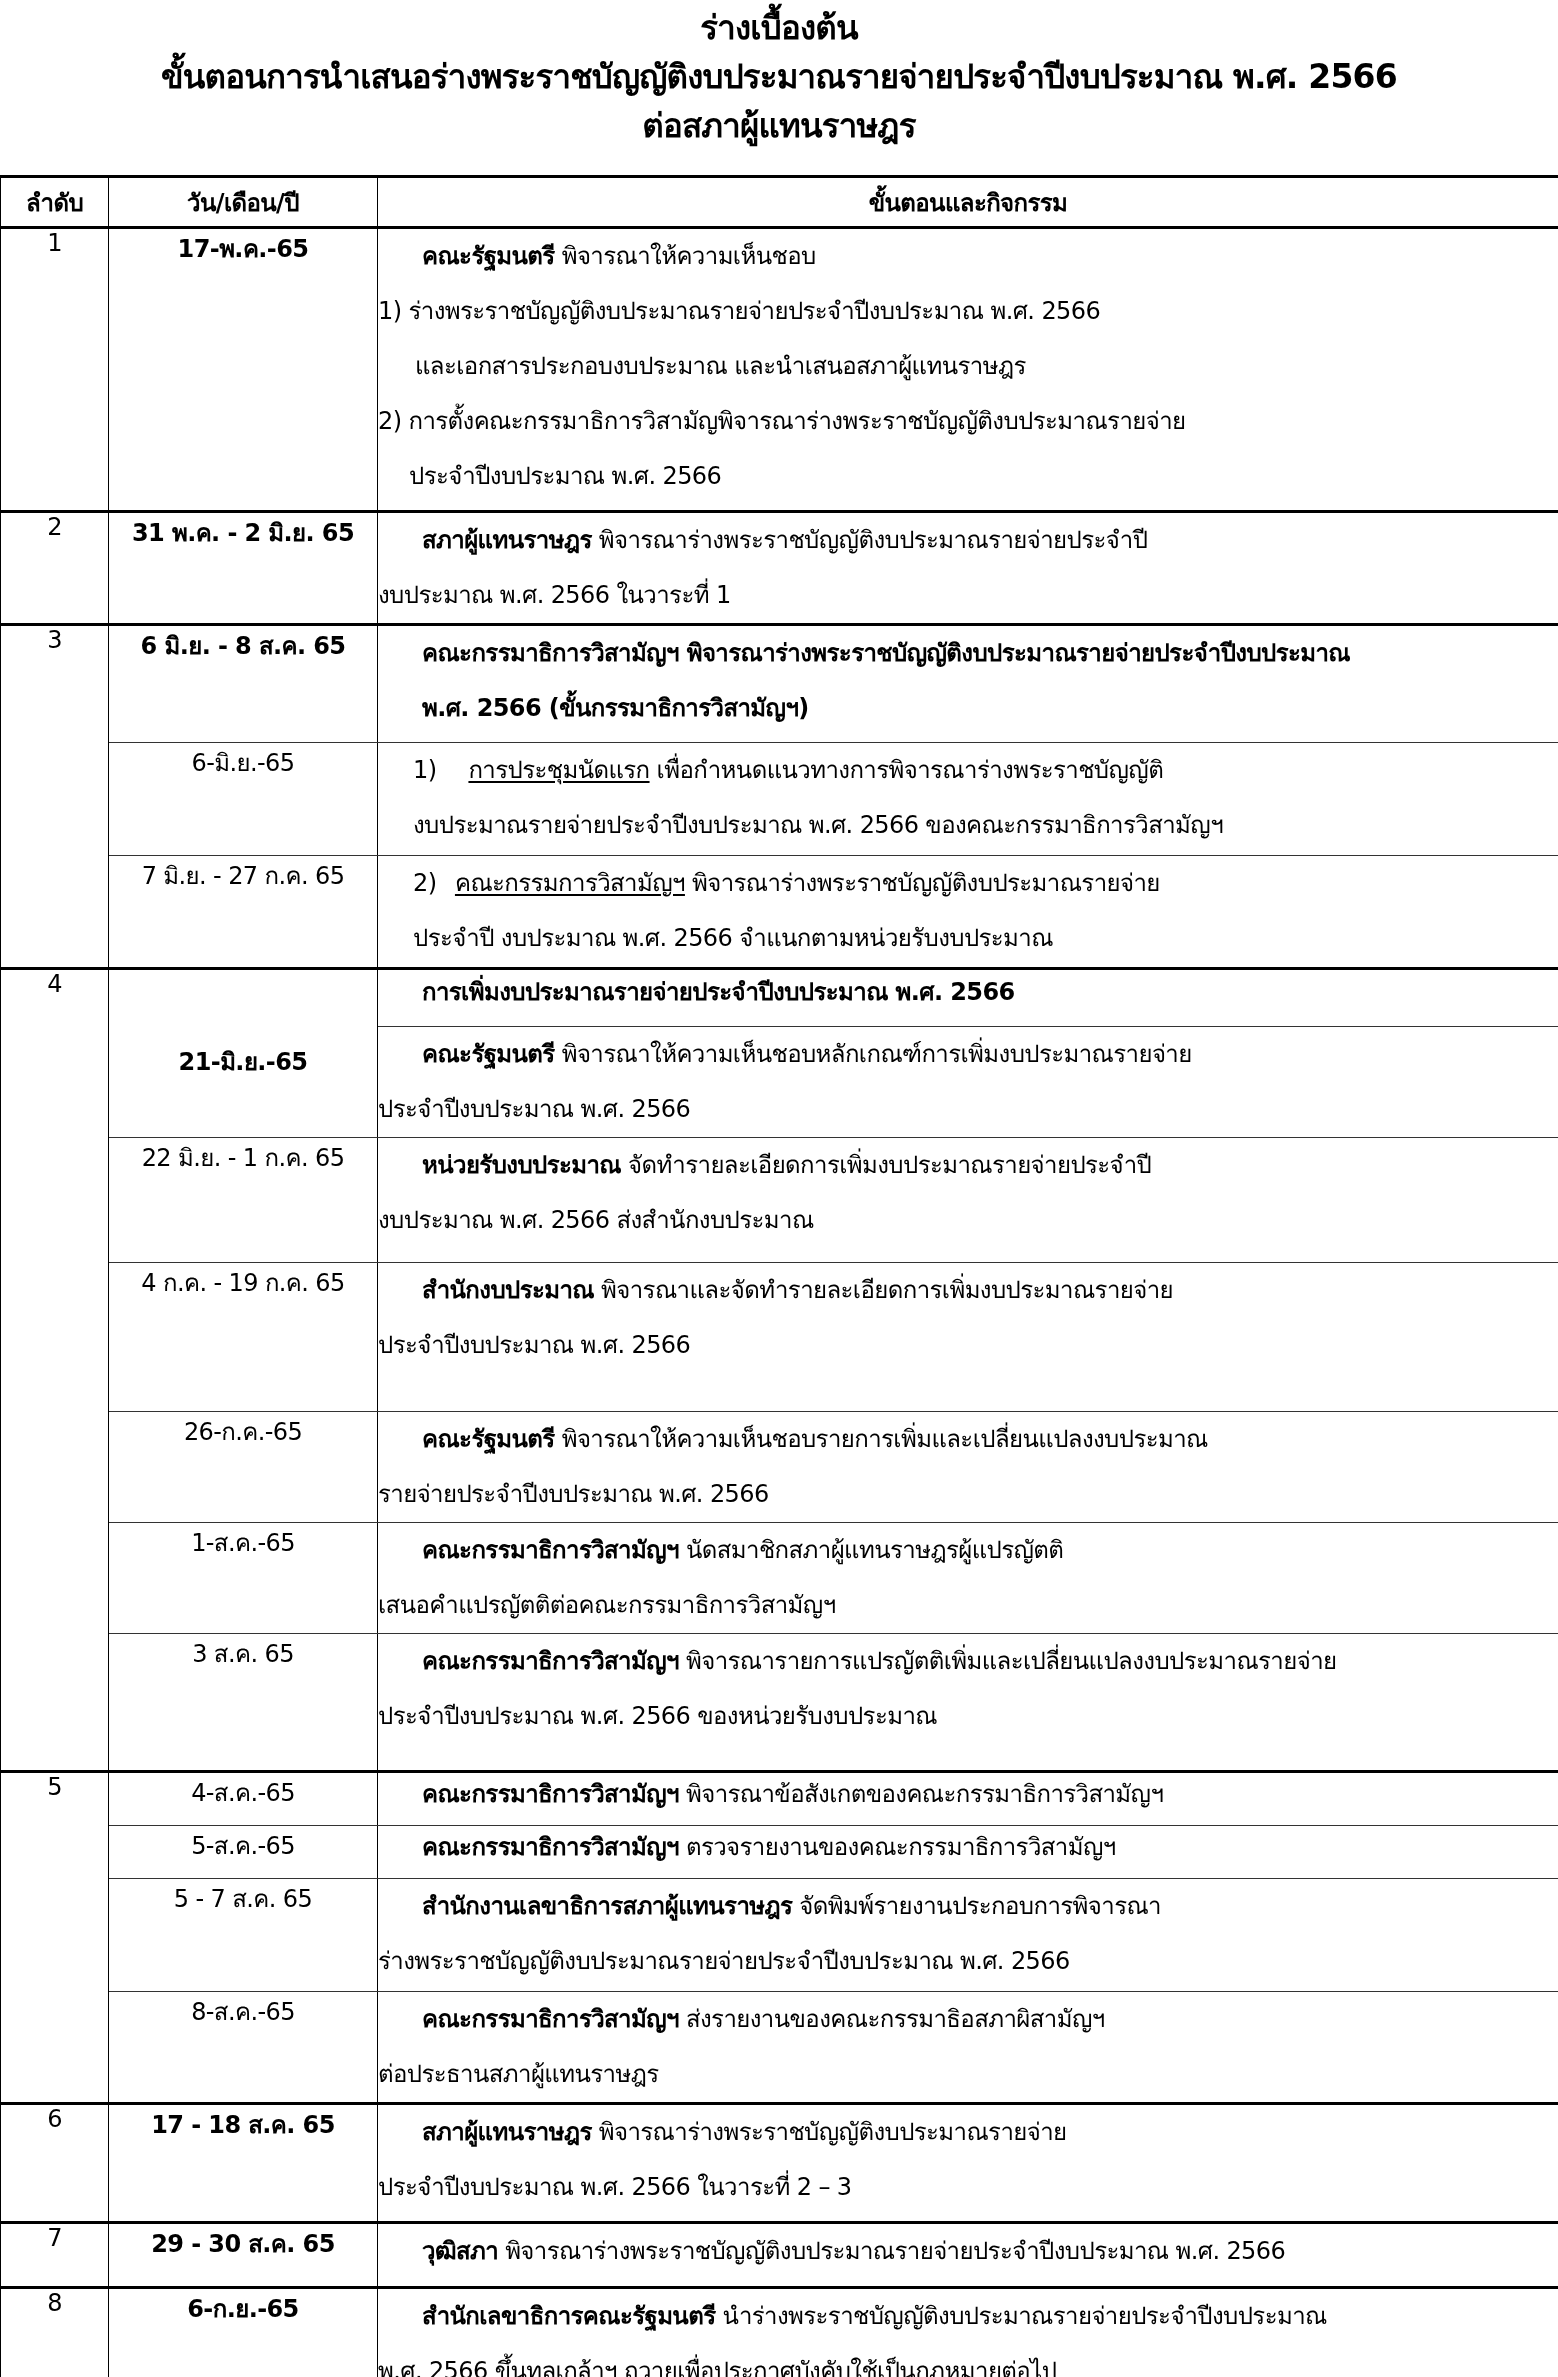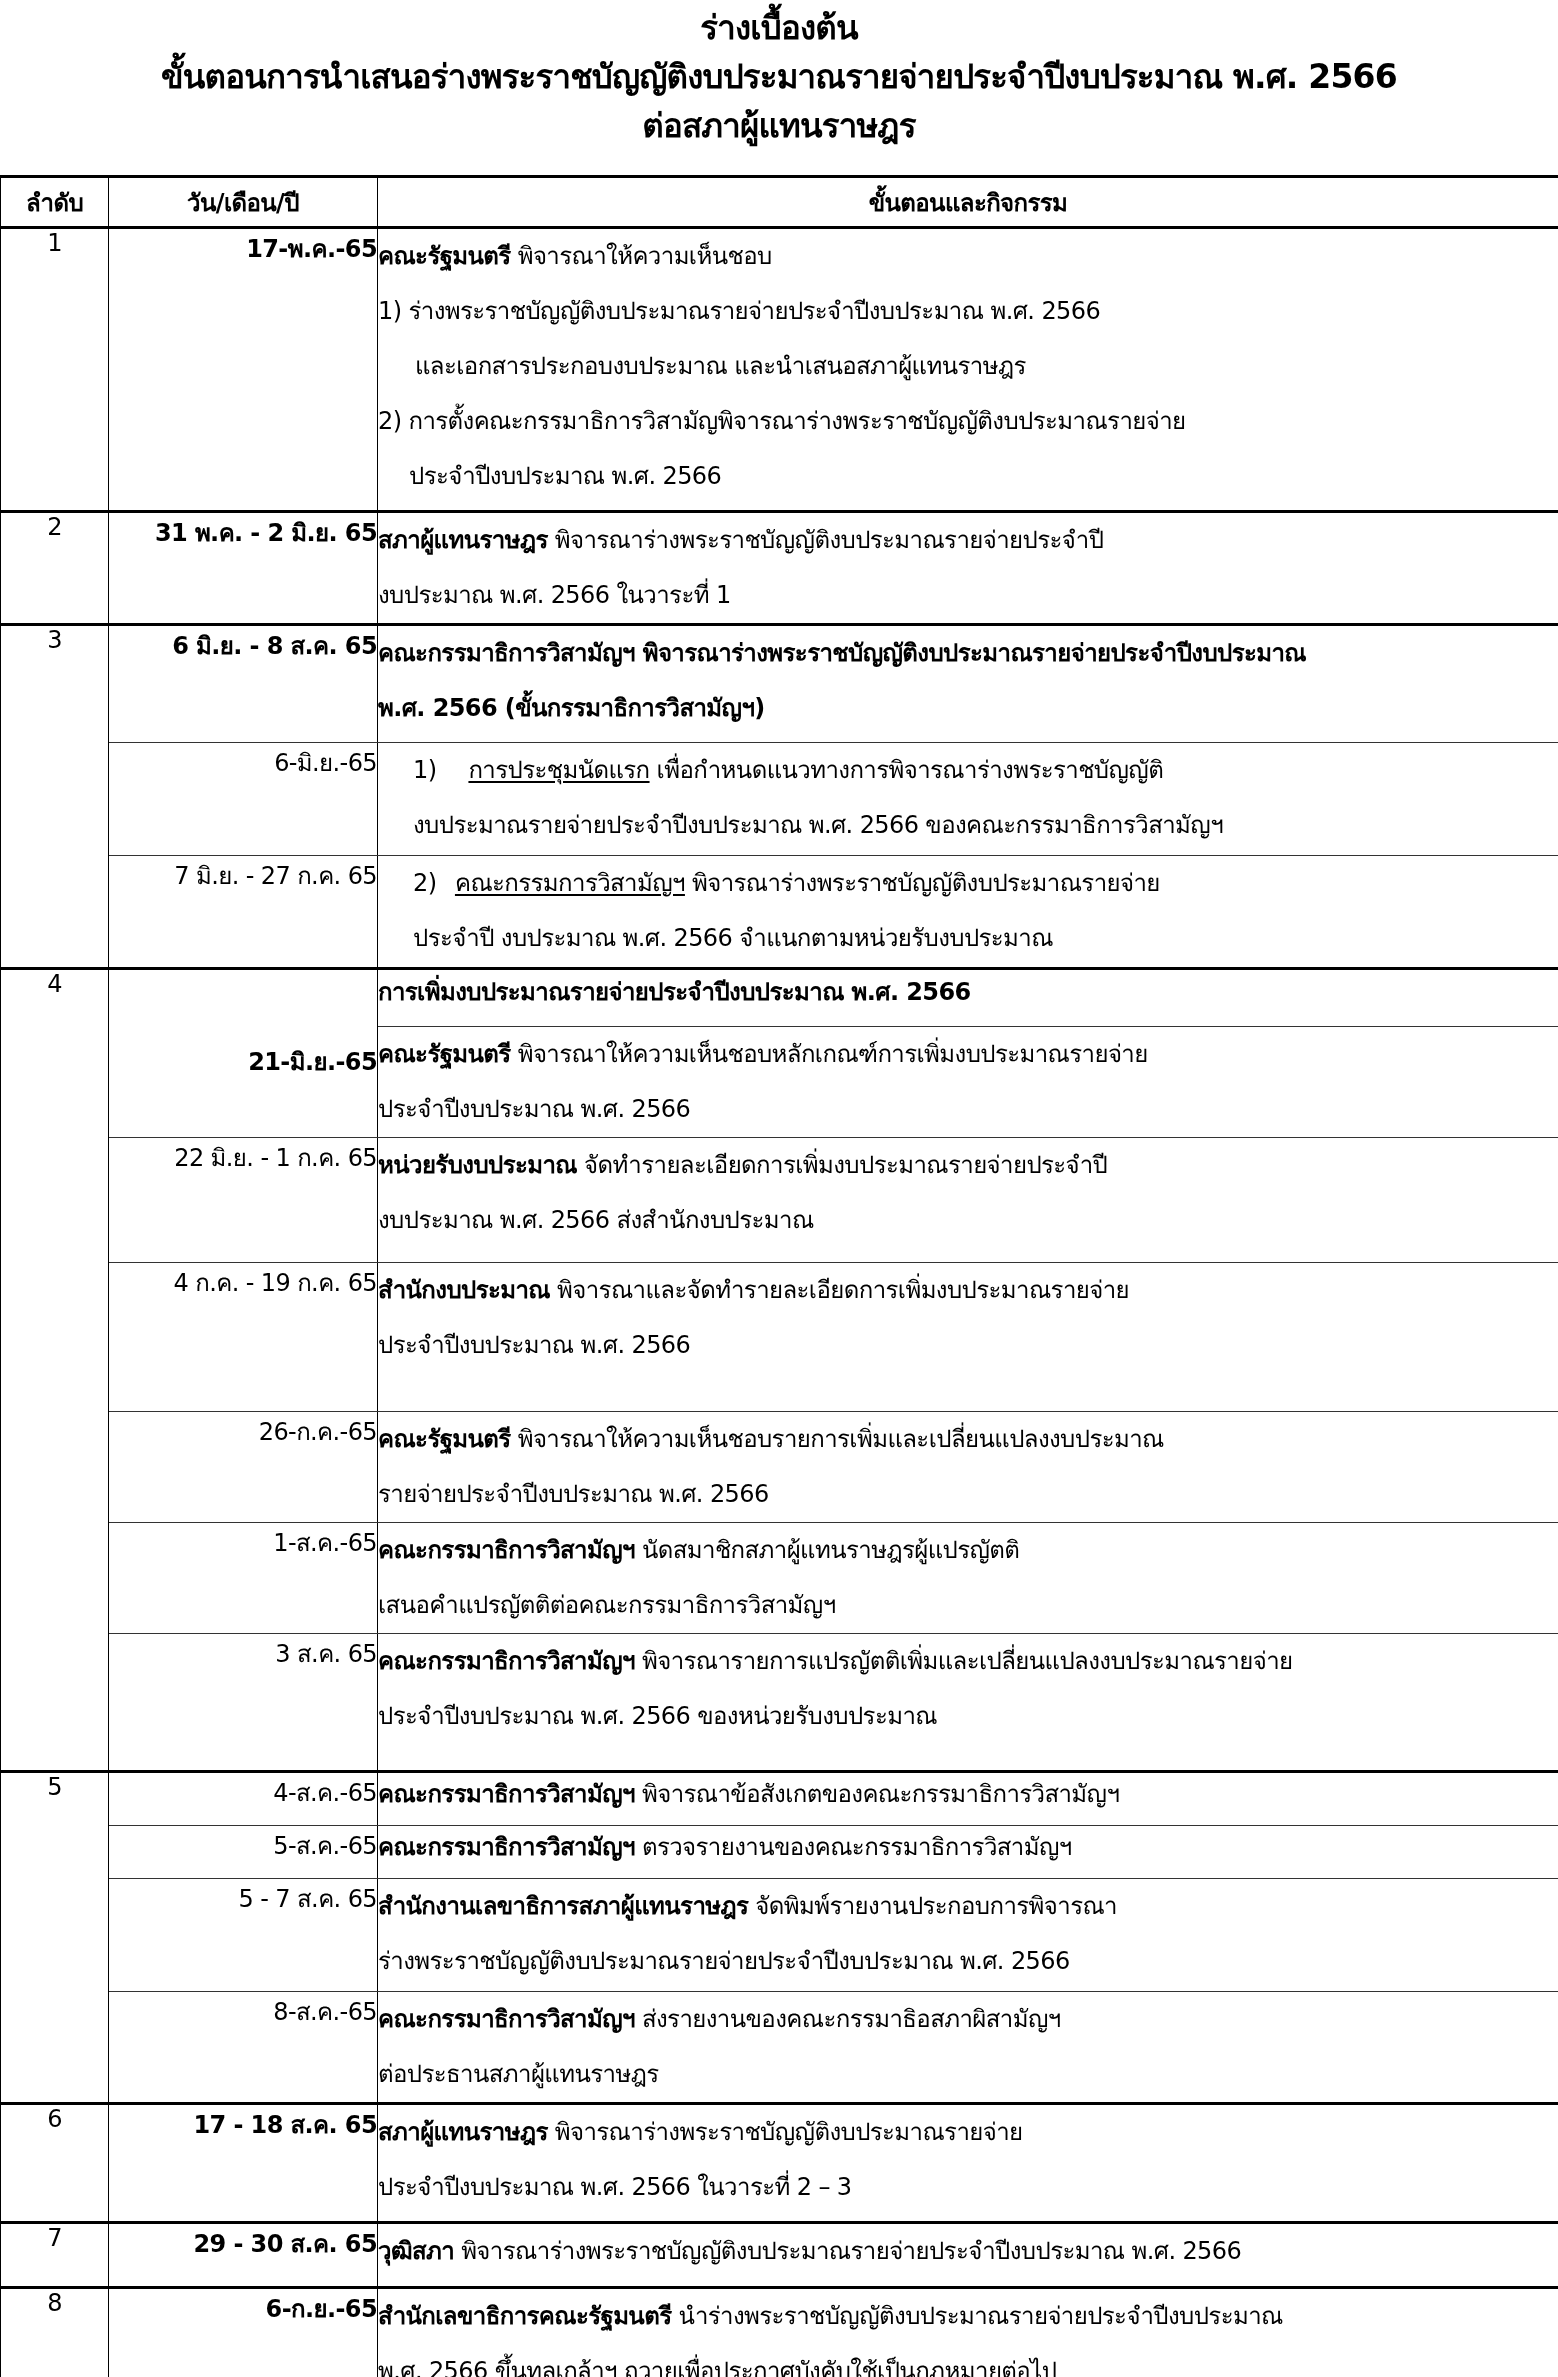--- a/index.html
+++ b/index.html
@@ -26,28 +26,28 @@
     border-left: 1.5px solid #000; border-right: 1.5px solid #000;
     border-top: 1.2px solid #333; border-bottom: 1.2px solid #333;
     vertical-align: top; padding: 0;
   }
   table.sched th {
     border-top: 3.8px solid #000; border-bottom: 3.1px solid #000;
     font-weight: bold; height: 48px; vertical-align: middle; text-align: center;
   }
   tr.group-start td { border-top: 3.8px solid #000; }
   td.num { text-align: center; padding-top: 10.8px; }
-  td.date { text-align: right; padding-top: 10.8px; }
+  td.date { text-align: center; padding-top: 10.8px; }
   td.date.bold { font-weight: bold; }
   td.desc { padding: 6.2px 4.6px 4.6px 4.6px; }
   .line { line-height: 55px; white-space: nowrap; }
   .line.indent1 { padding-left: 37px; }
   .line.indent2 { padding-left: 31px; }
   .line.subpad { padding-left: 35px; }
-  .b { font-weight: bold; }
+  .b { font-weight: bold; margin-left: 44px; }
   .u { text-decoration: underline; text-decoration-thickness: 1.5px; text-underline-offset: 3.1px; }
   .gap { display: inline-block; width: 32px; }
   td.noline-top { border-top: none !important; }
   td.noline-bottom { border-bottom: none !important; }
   tr.last td { border-bottom: 3.8px solid #000; }
 </style>
 </head>
 <body>
 
 <div class="title-block">

